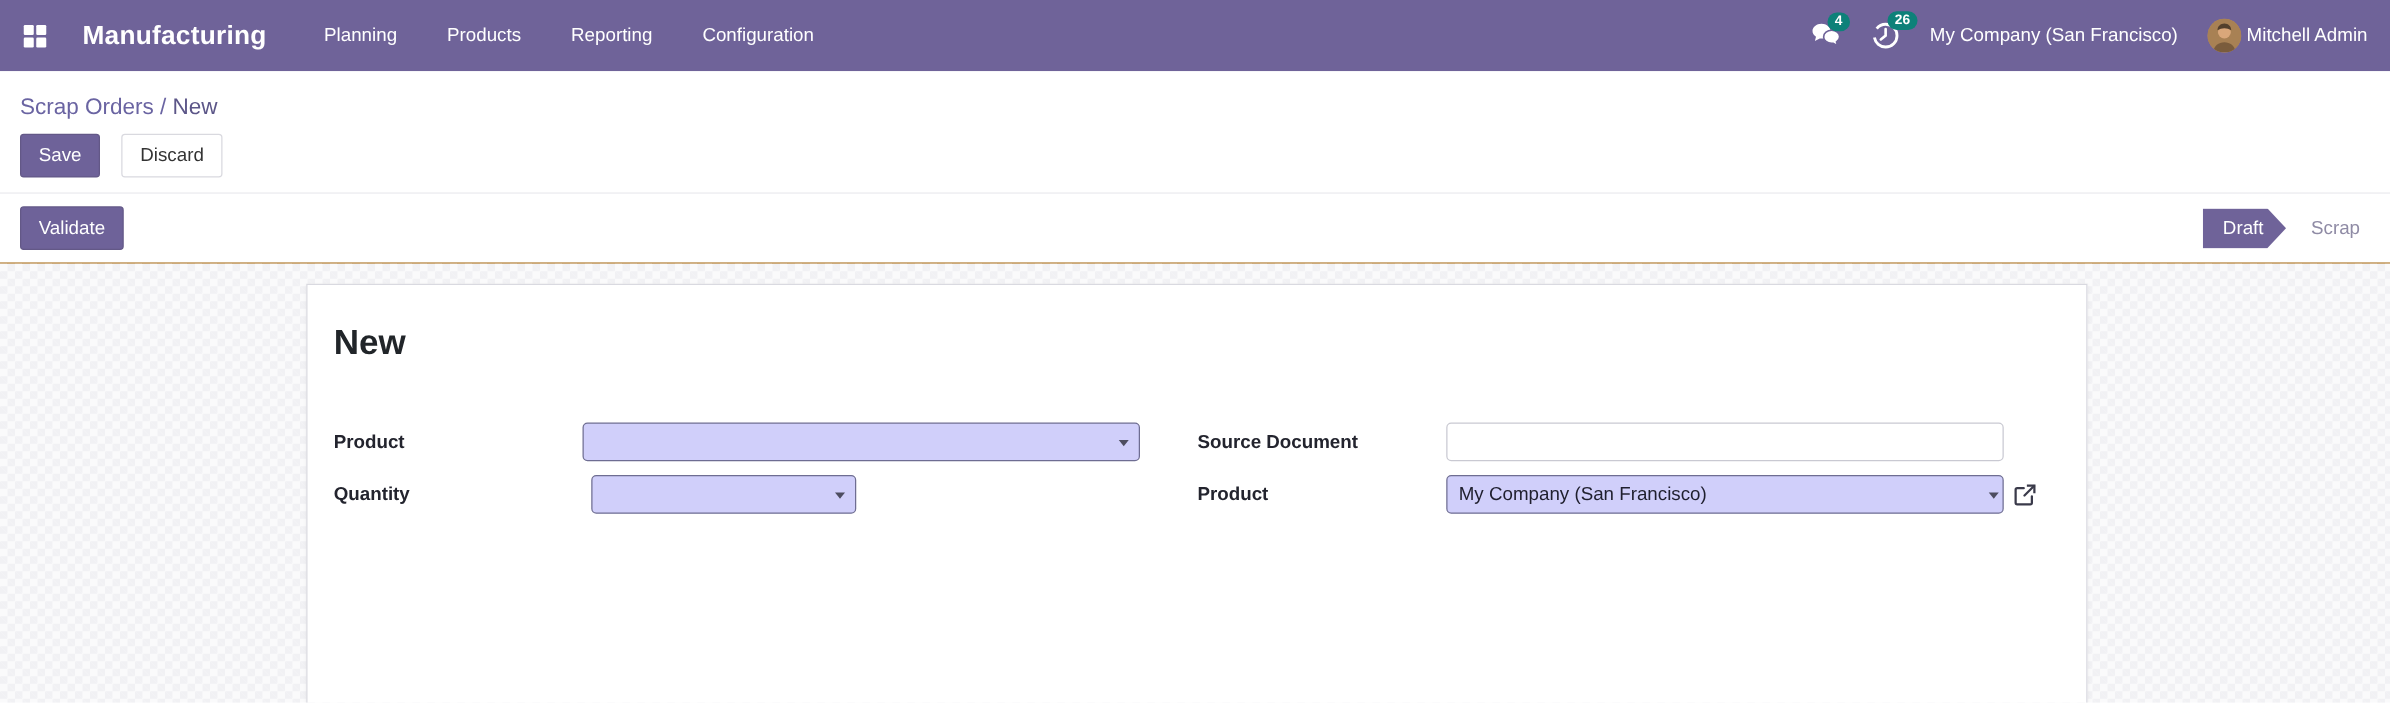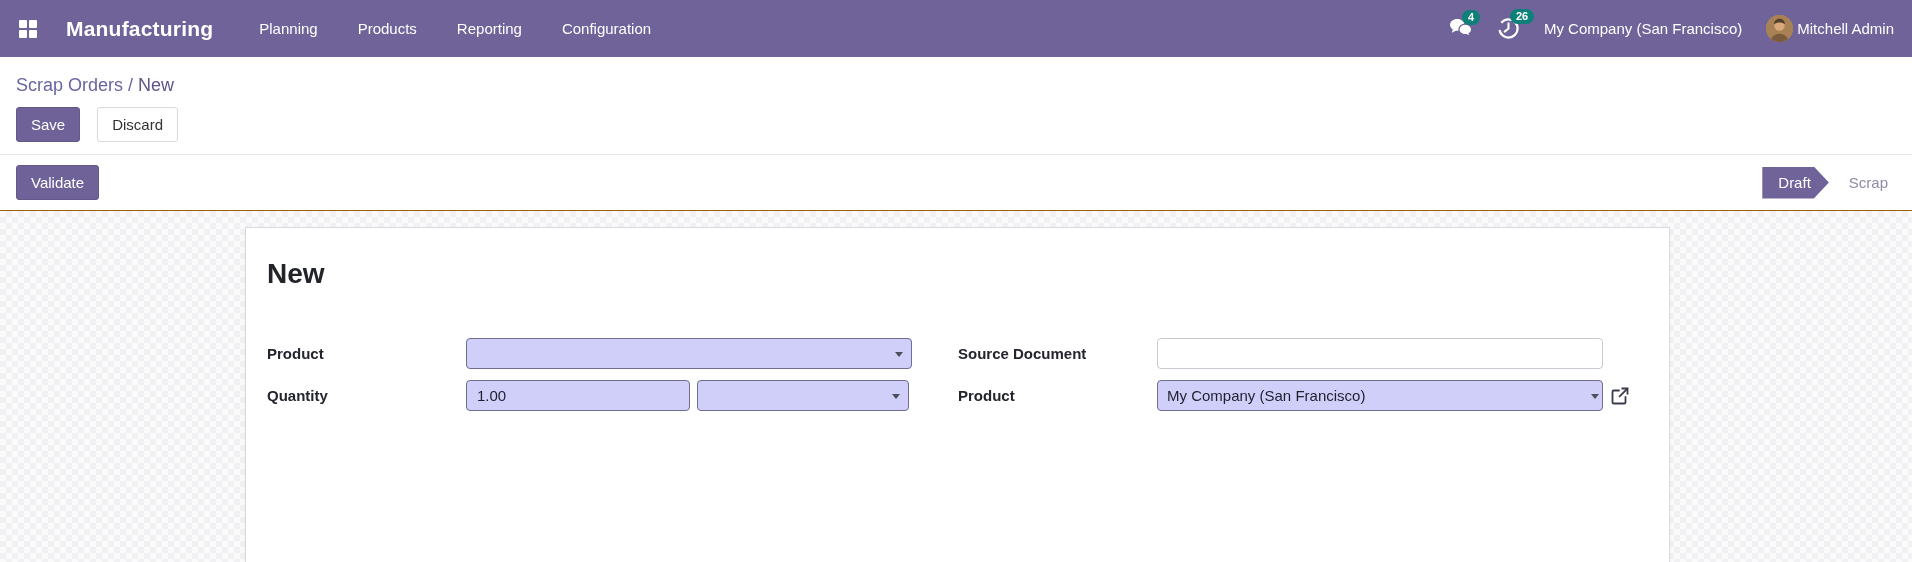--- a/index.html
+++ b/index.html
@@ -208,21 +208,20 @@
         <div class="form-row">
           <label class="field-label">Product</label>
           <span class="field-wrap">
             <input class="inp inp-m2o" value="" style="">
             <span class="caret"></span>
           </span>
         </div>
         <div class="form-row">
           <label class="field-label">Quantity</label>
           <span class="field-wrap">
-            <input class="inp inp-num" value="1.00" style="">
             <input class="inp inp-uom" value="" style="">
             <span class="caret caret-uom"></span>
           </span>
         </div>
       </div>
 
       <div class="form-col">
         <div class="form-row">
           <label class="field-label">Source Document</label>
           <span class="field-wrap">

